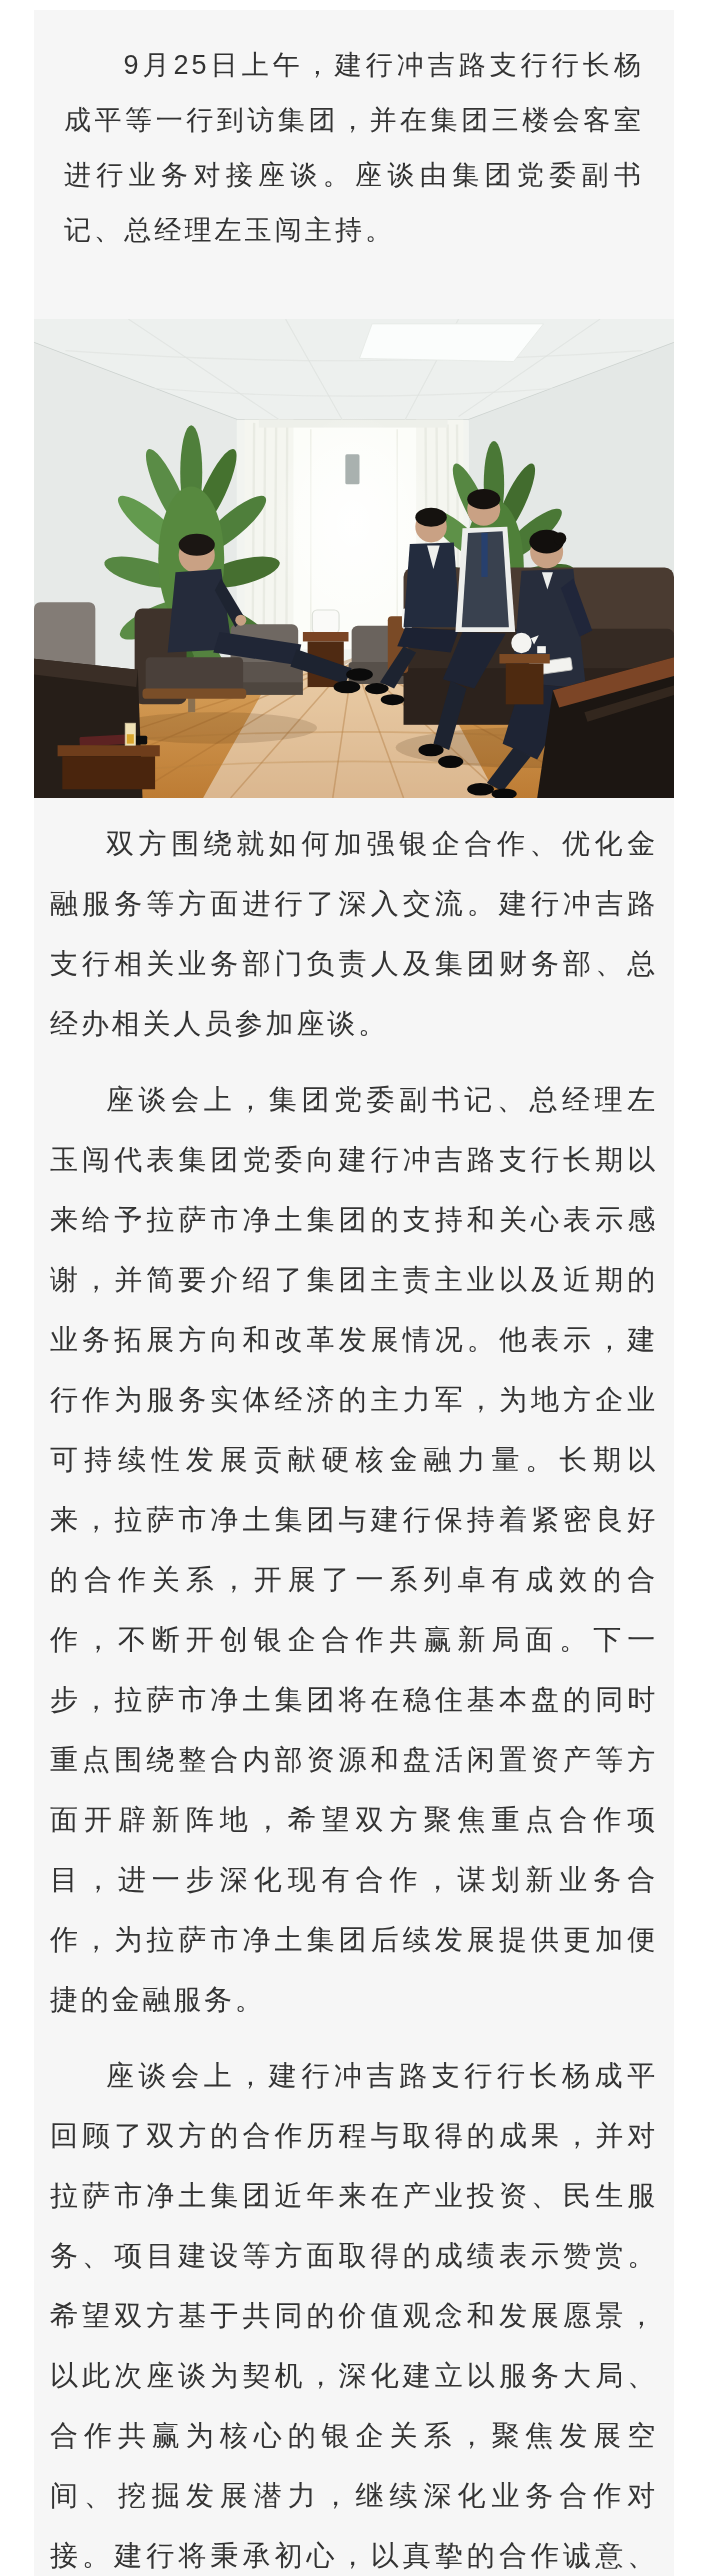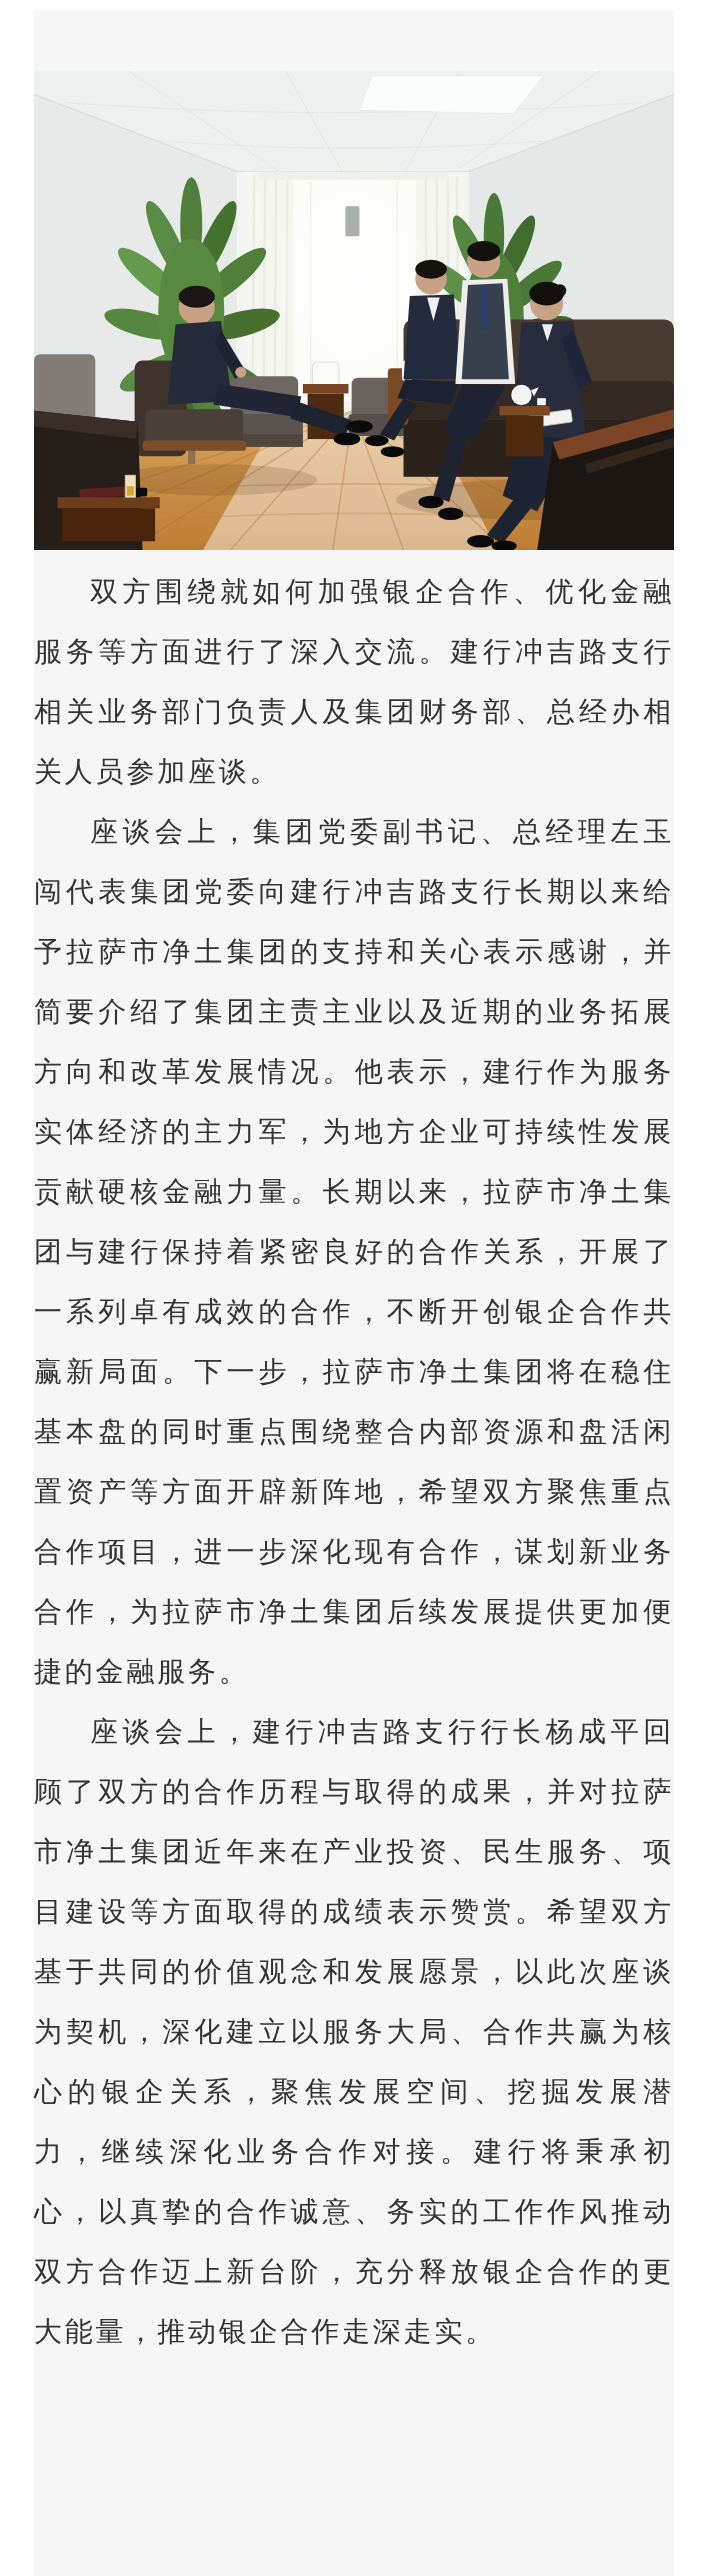--- a/index.html
+++ b/index.html
@@ -25,41 +25,42 @@
     margin: 0;
   }
   .para-intro {
     margin: 28px 30px 0 30px;
     font-size: 27px;
     line-height: 55px;
     letter-spacing: 3.1px;
     text-indent: 2.2em;
   }
   .para-body {
-    margin: 0;
+    margin: 16px;
     font-size: 28px;
     line-height: 60px;
     letter-spacing: 2.8px;
     text-indent: 2em;
   }
   figure.meeting-photo {
     display: block;
     margin: 61px 0 11.8px 0;
     padding: 0;
     width: 640px;
     height: 479px;
     line-height: 0;
   }
   figure.meeting-photo svg { display: block; }
 </style>
 </head>
 <body>
 
 <div class="content-card">
 
+  <p class="para para-intro">9月25日上午，建行冲吉路支行行长杨成平等一行到访集团，并在集团三楼会客室进行业务对接座谈。座谈由集团党委副书记、总经理左玉闯主持。</p>
 
   <figure class="meeting-photo">
     <svg width="640" height="479" viewBox="0 0 814 609" xmlns="http://www.w3.org/2000/svg">
       <defs>
         <linearGradient id="wallGrad" x1="0" y1="0" x2="0" y2="1">
           <stop offset="0" stop-color="#eceeec"></stop>
           <stop offset="1" stop-color="#f7f8f6"></stop>
         </linearGradient>
         <linearGradient id="floorGrad" x1="0" y1="0" x2="0" y2="1">
           <stop offset="0" stop-color="#d8a25c"></stop>

